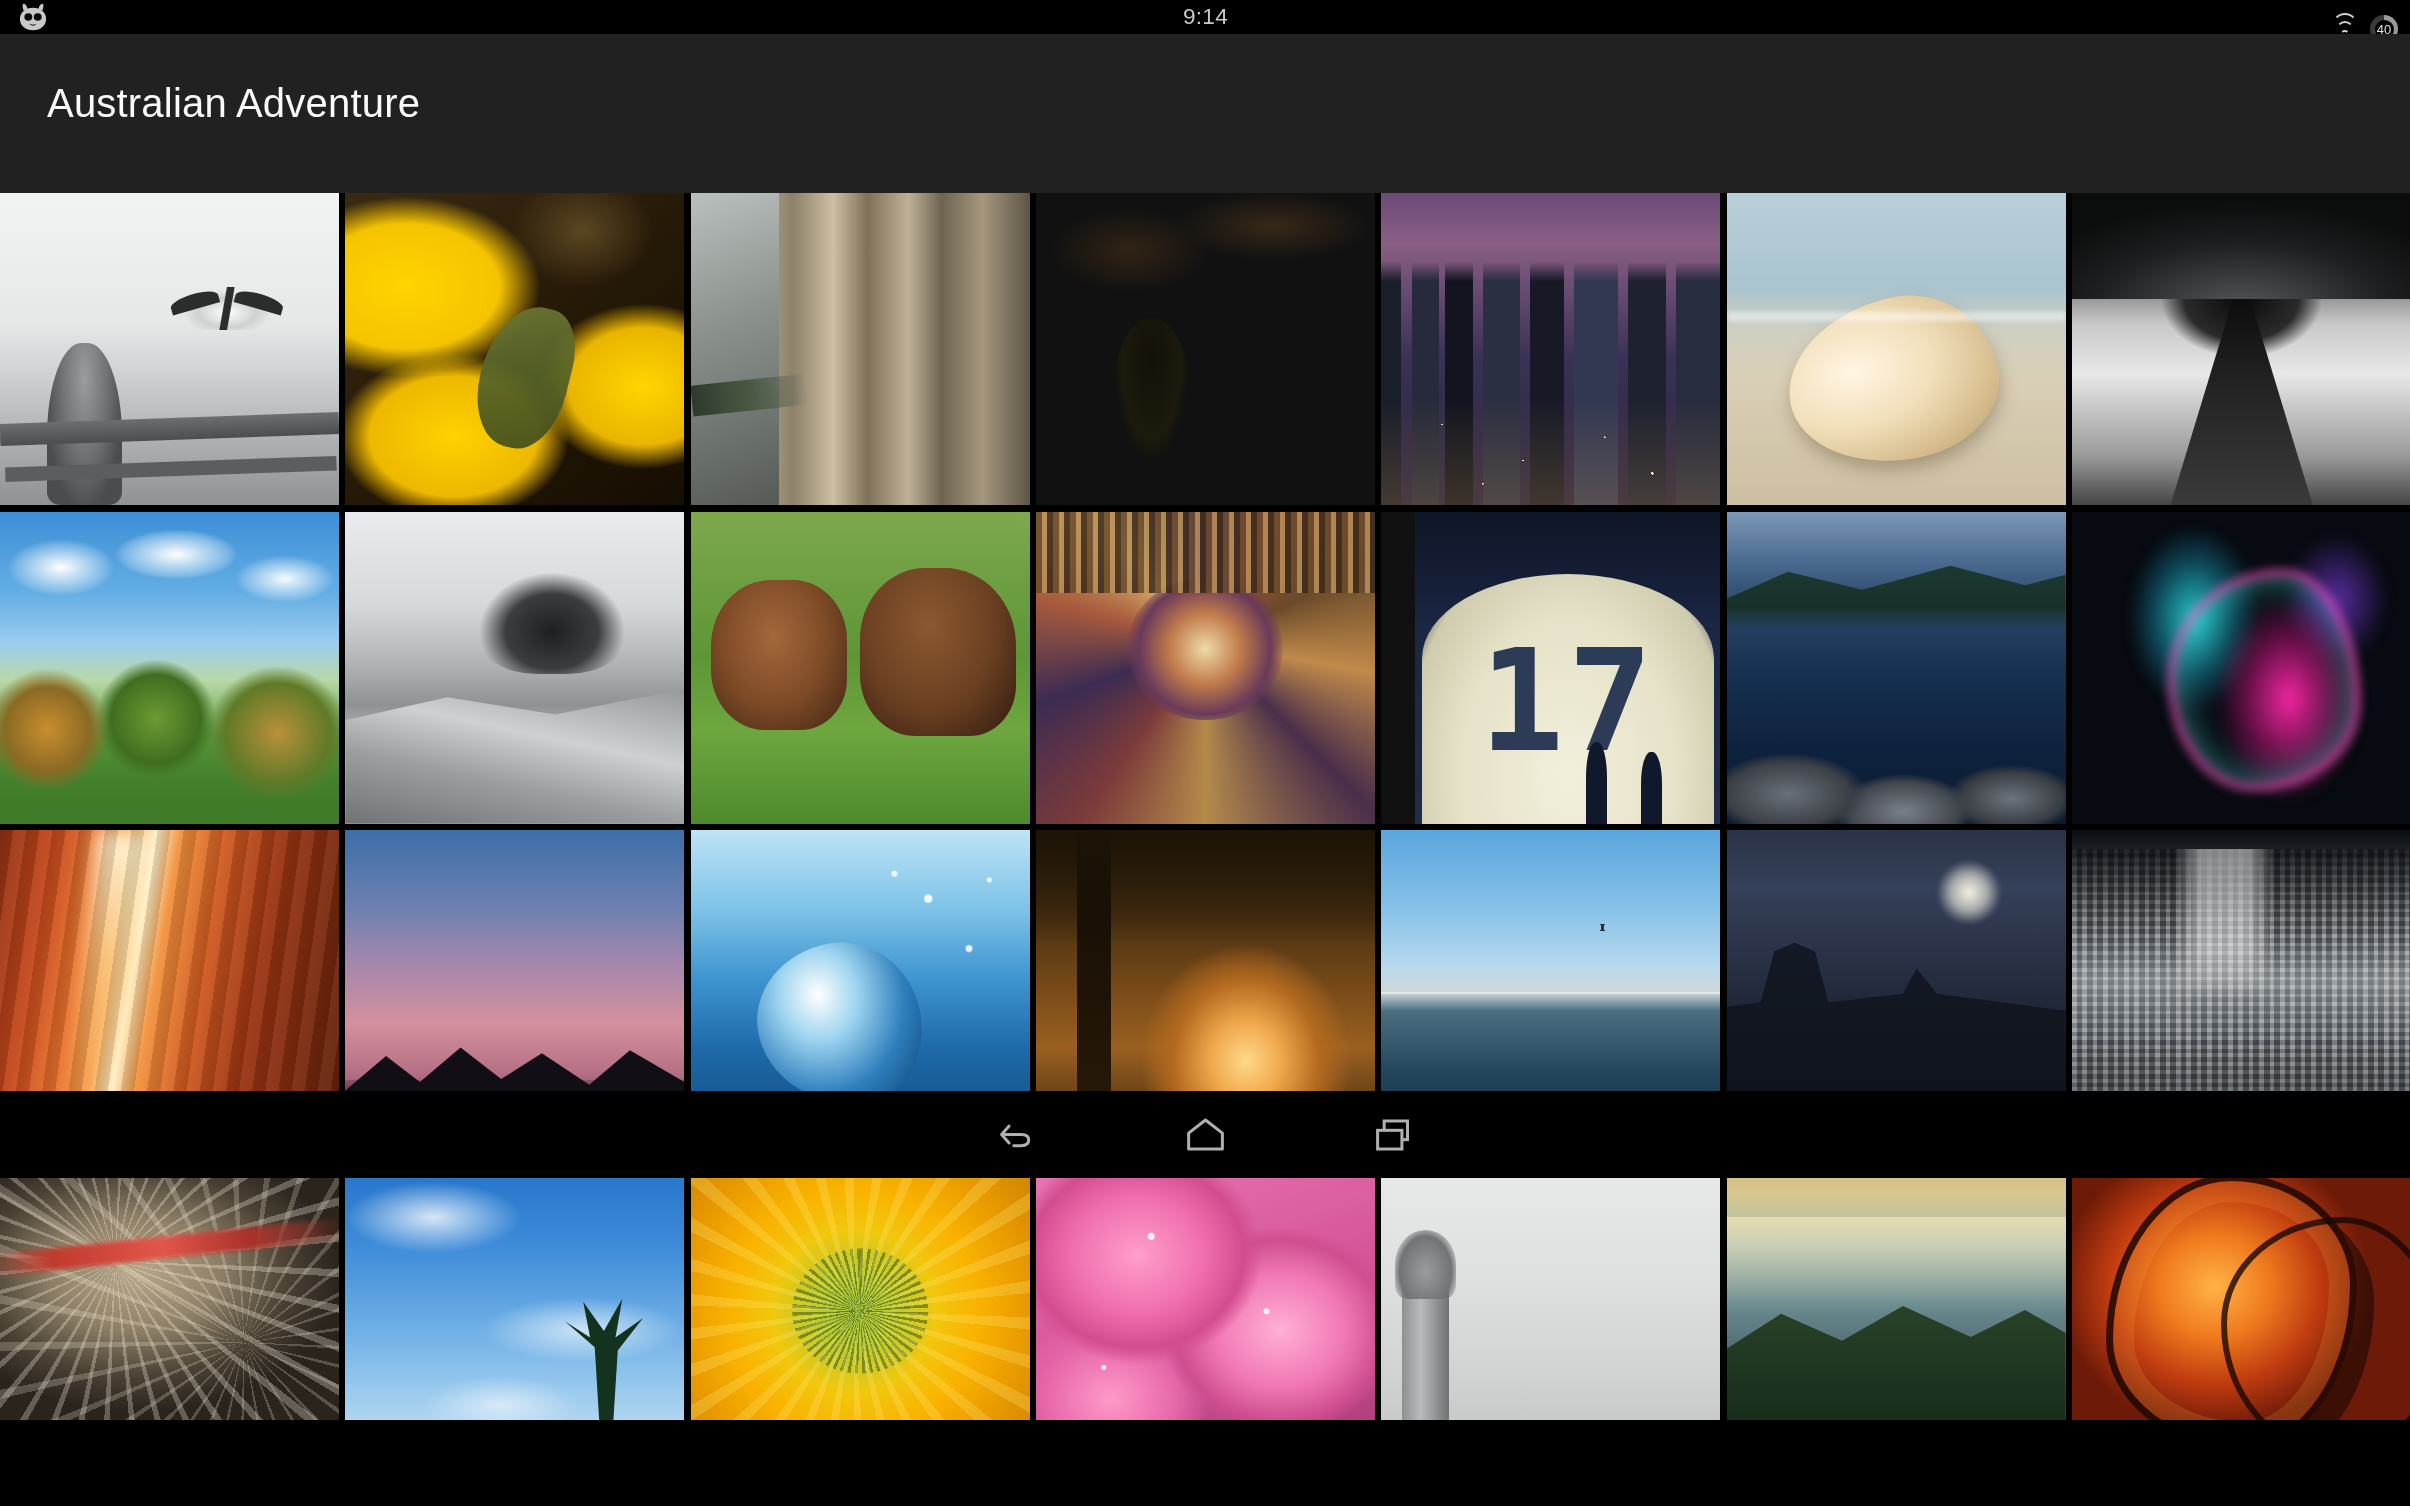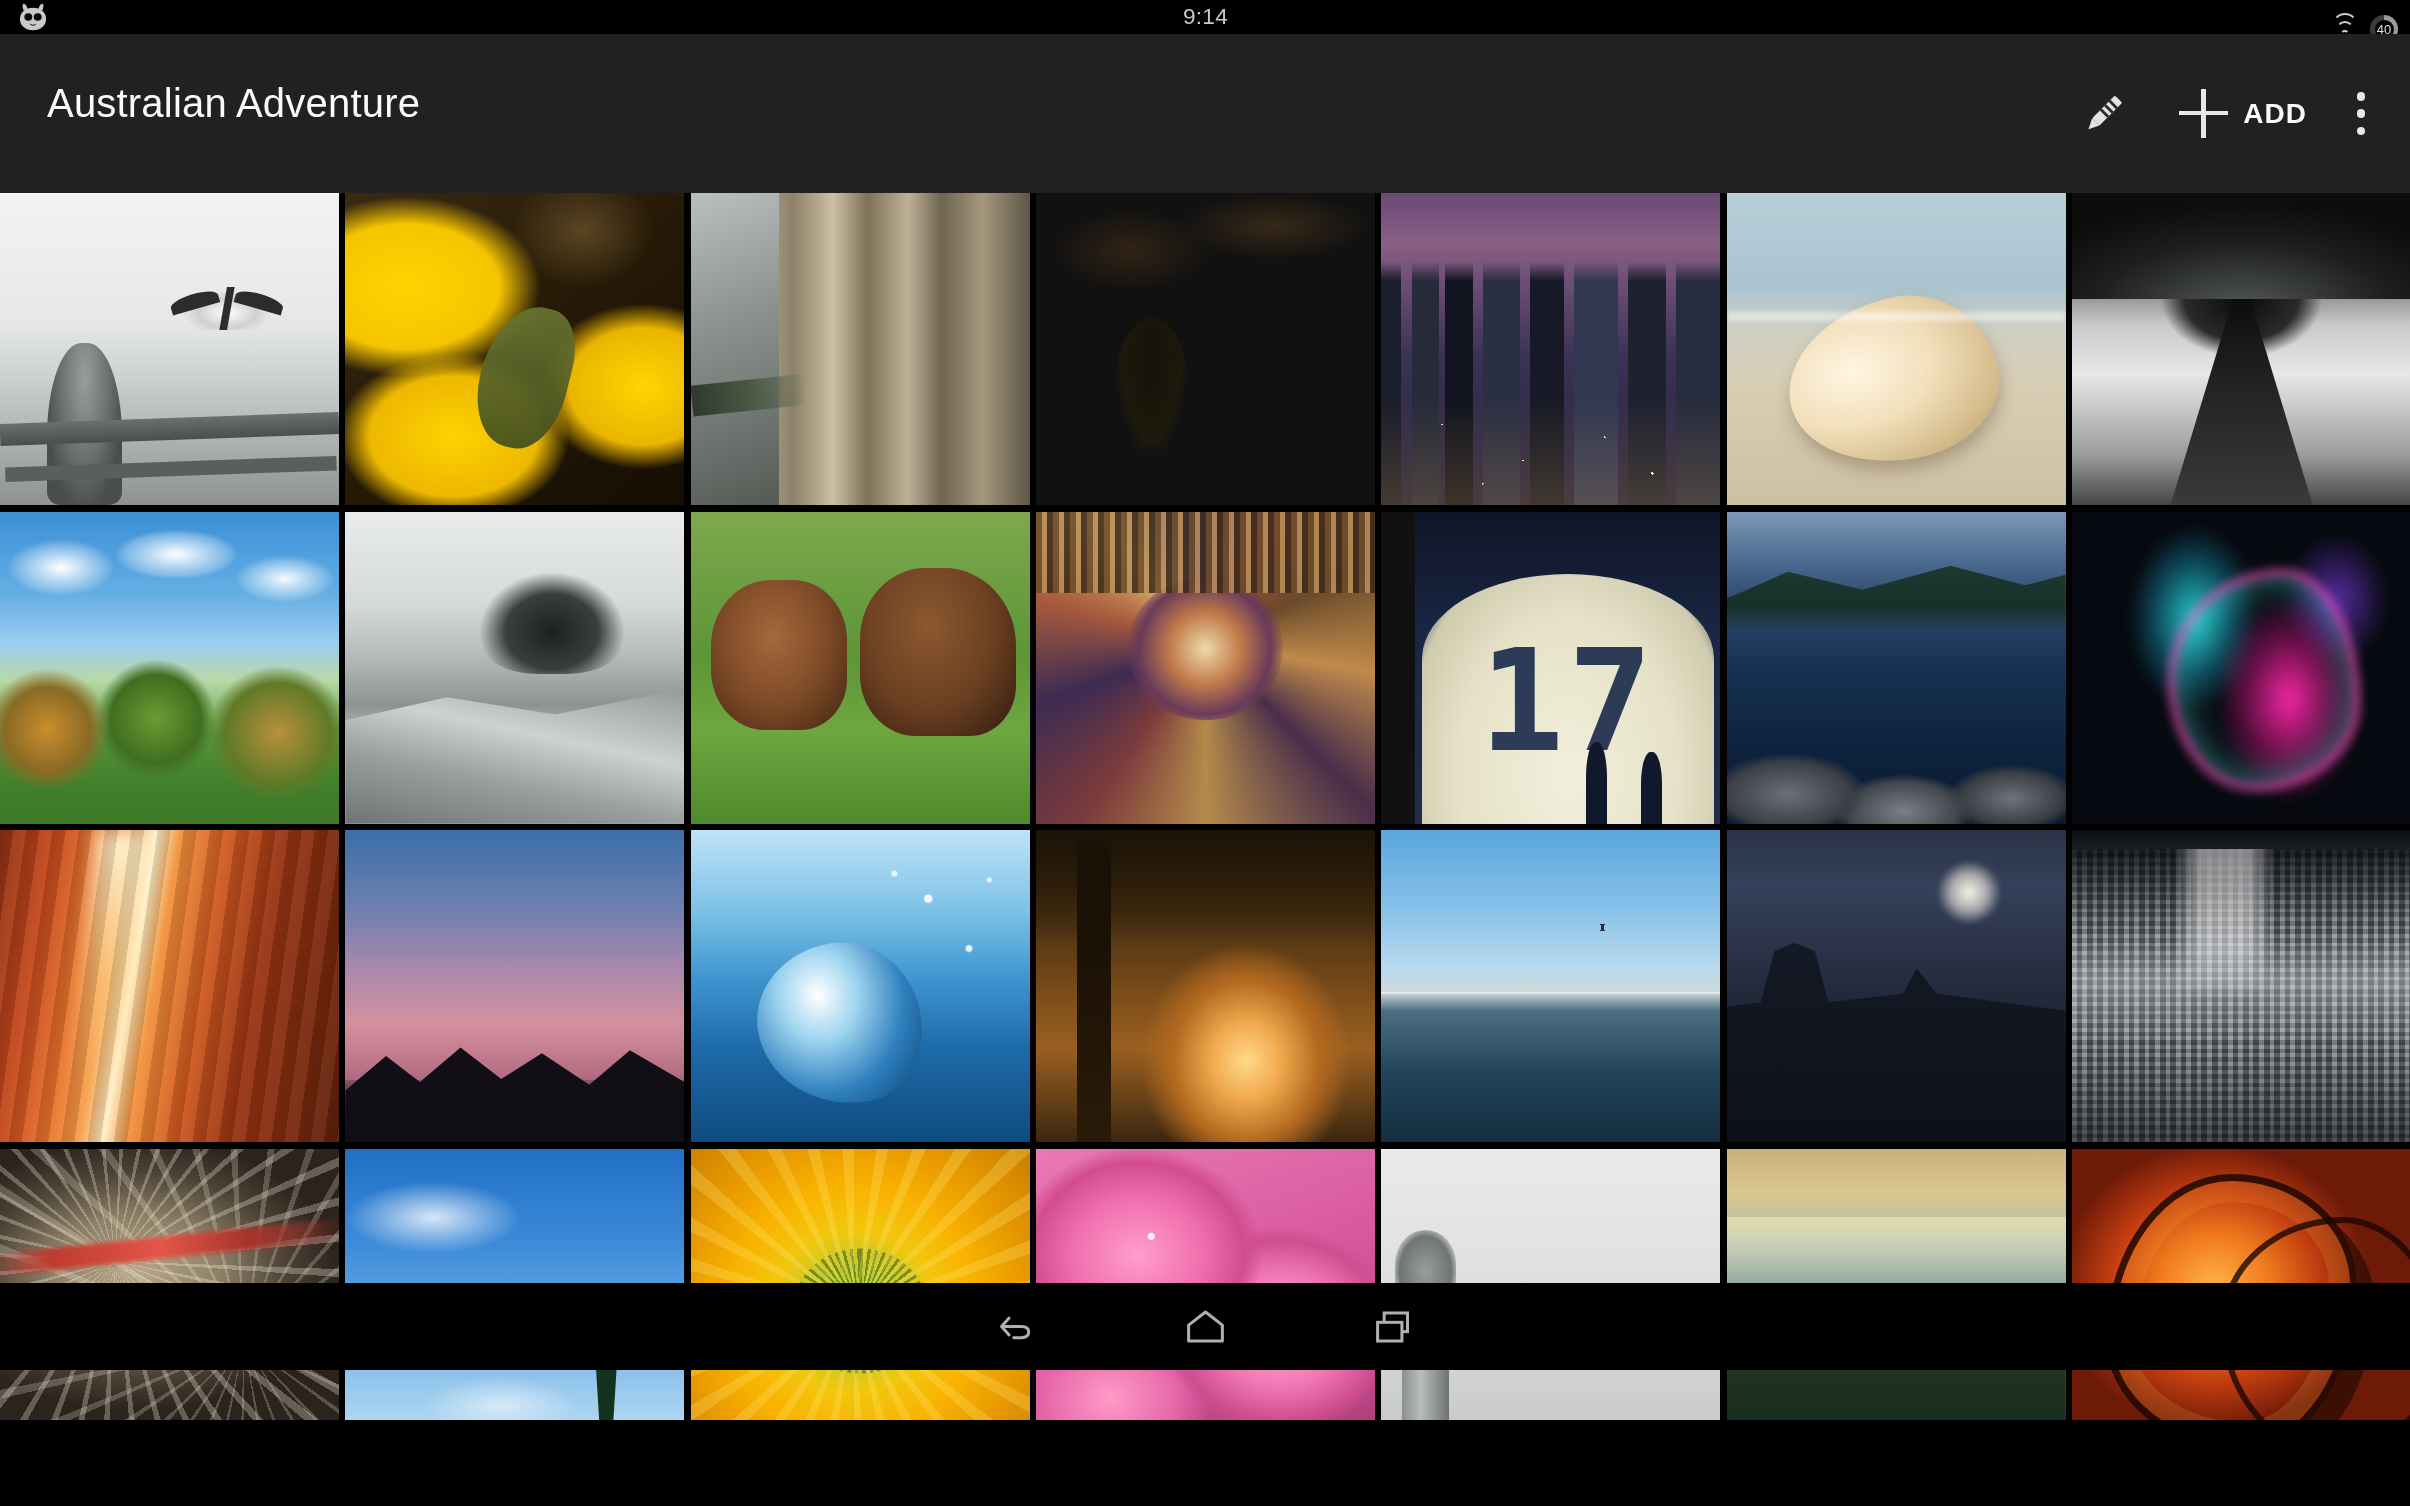--- a/index.html
+++ b/index.html
@@ -2,21 +2,21 @@
 <html style="font-size:15px"><head>
 <meta charset="utf-8">
 <style>
   * { margin:0; padding:0; box-sizing:border-box; }
   html,body {
     width:2411px; height:1507px;
     background:#000; overflow:hidden;
     font-family:"Liberation Sans", sans-serif;
     -webkit-font-smoothing:antialiased;
   }
-  #screen { position:relative; width:2411px; height:1370px; background:#0ea5e9; }
+  #screen { position:relative; width:2411px; height:1178px; background:#0ea5e9; }
 
   
   #status-bar {
     position:absolute; left:0; top:0; width:2411px; height:34px;
     background:#000; display:flex; align-items:center;
   }
   #cm-logo { position:absolute; left:17px; top:1.9px; width:32px; height:30px; }
   #status-clock {
     position:absolute; left:0; top:0; width:2411px; height:34px;
     display:flex; align-items:center; justify-content:center;
@@ -656,52 +656,20 @@
       </div>
       <div id="battery-icon">
         <span id="battery-level">40</span>
       </div>
     </div>
   </div>
 
   <div id="app-bar">
     <div id="app-title">Australian Adventure</div>
 
-    <div id="action-icons">
-
-      <div class="action-btn">
-        <span id="pencil-icon">
-          <svg viewBox="0 0 56 56" aria-hidden="true">
-            <g transform="rotate(45 28 28)">
-              <rect x="23" y="6" width="11" height="34" rx="1.5" fill="#e2e2e2"></rect>
-              <rect x="23" y="12.5" width="11" height="3" fill="#2a2a2a"></rect>
-              <rect x="23" y="19" width="11" height="3" fill="#2a2a2a"></rect>
-              <rect x="23" y="25.5" width="11" height="3" fill="#2a2a2a"></rect>
-              <polygon points="23,40 34,40 28.5,51" fill="#e2e2e2"></polygon>
-            </g>
-          </svg>
-        </span>
-      </div>
-
-      <div class="action-btn">
-        <span id="add-button">
-          <span id="plus-icon"></span>
-          <span id="add-label">ADD</span>
-        </span>
-      </div>
-
-      <div class="action-btn">
-        <span id="overflow-icon">
-          <i></i>
-            <i></i>
-            <i></i>
-        </span>
-      </div>
-
-    </div>
   </div>
 
   <div id="photo-grid">
       <div class="photo-cell" title="Black and white coin-operated viewer on pier with flying seagull">
         <div class="photo-inner p-viewer">
           <span class="gull"></span>
         </div>
       </div>
       <div class="photo-cell" title="Yellow sunflower petals on dark brown background">
         <div class="photo-inner p-sunpetal"></div>

